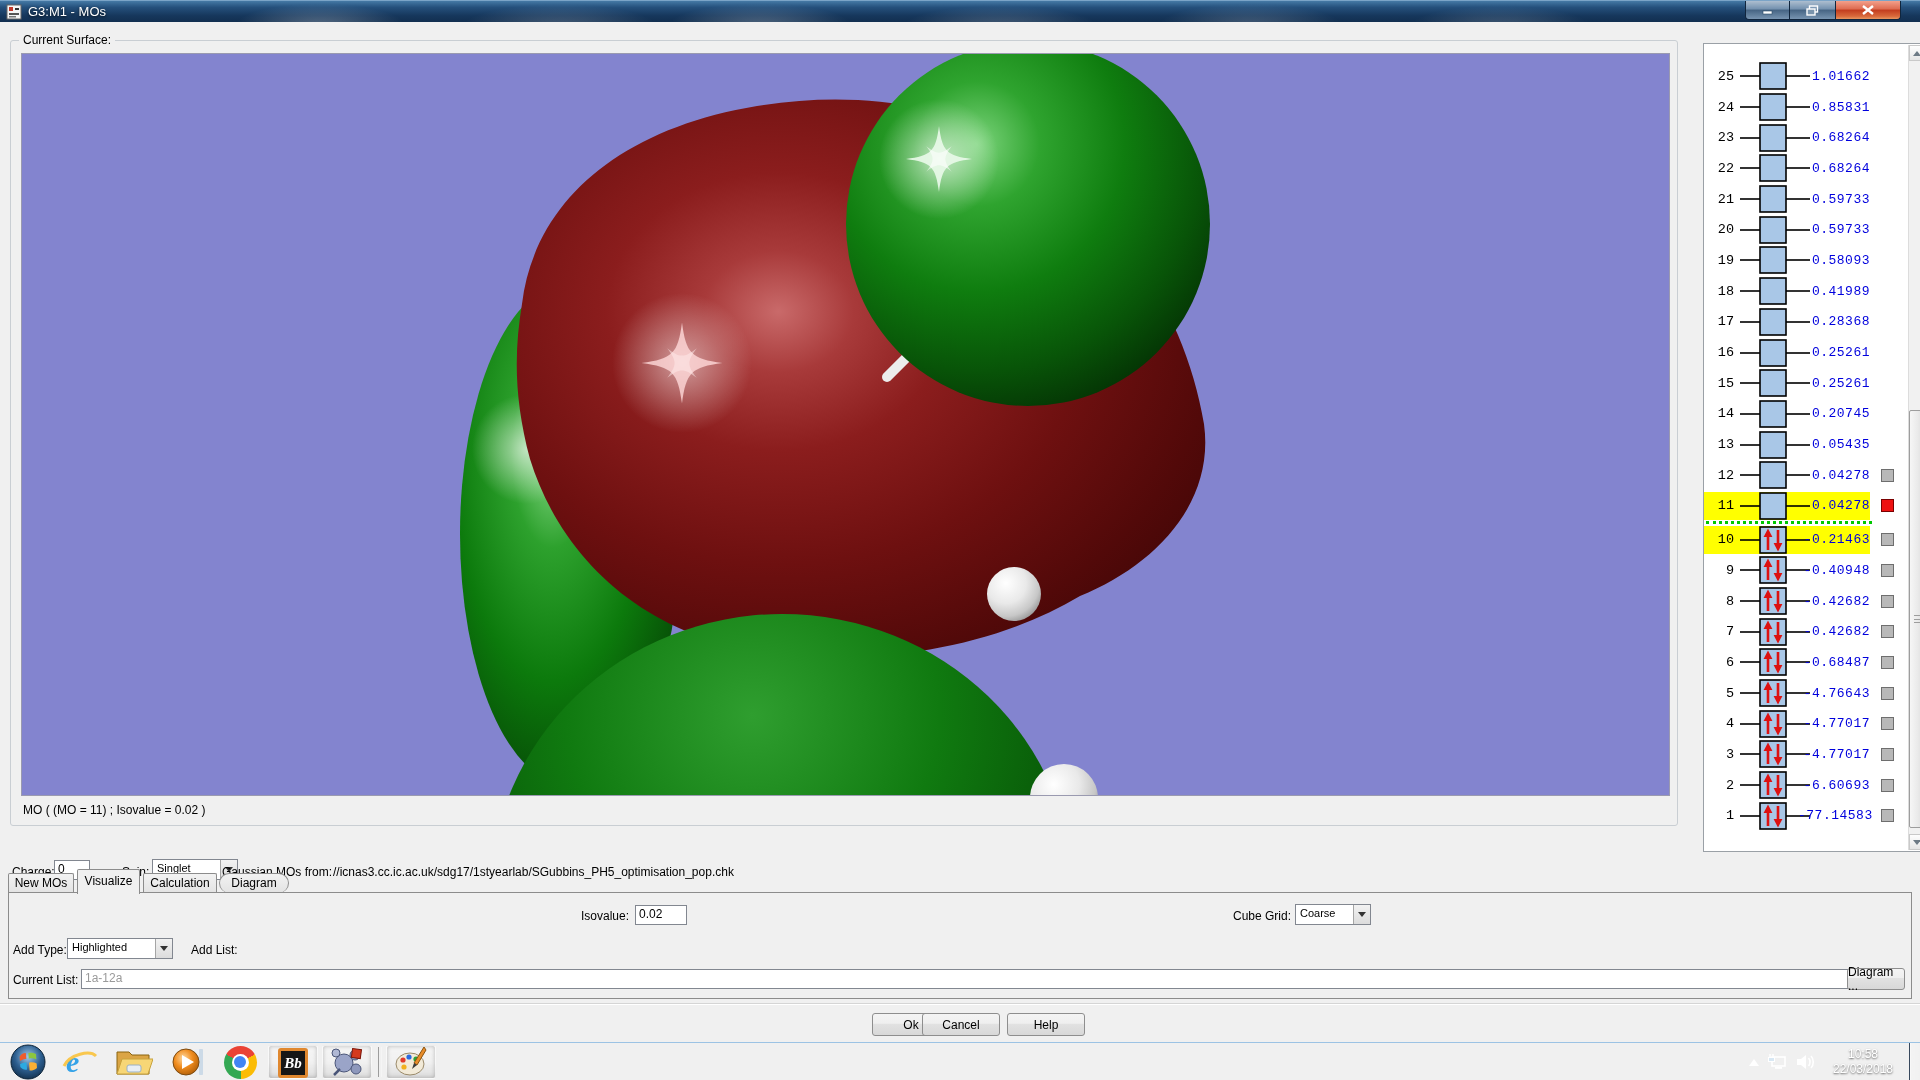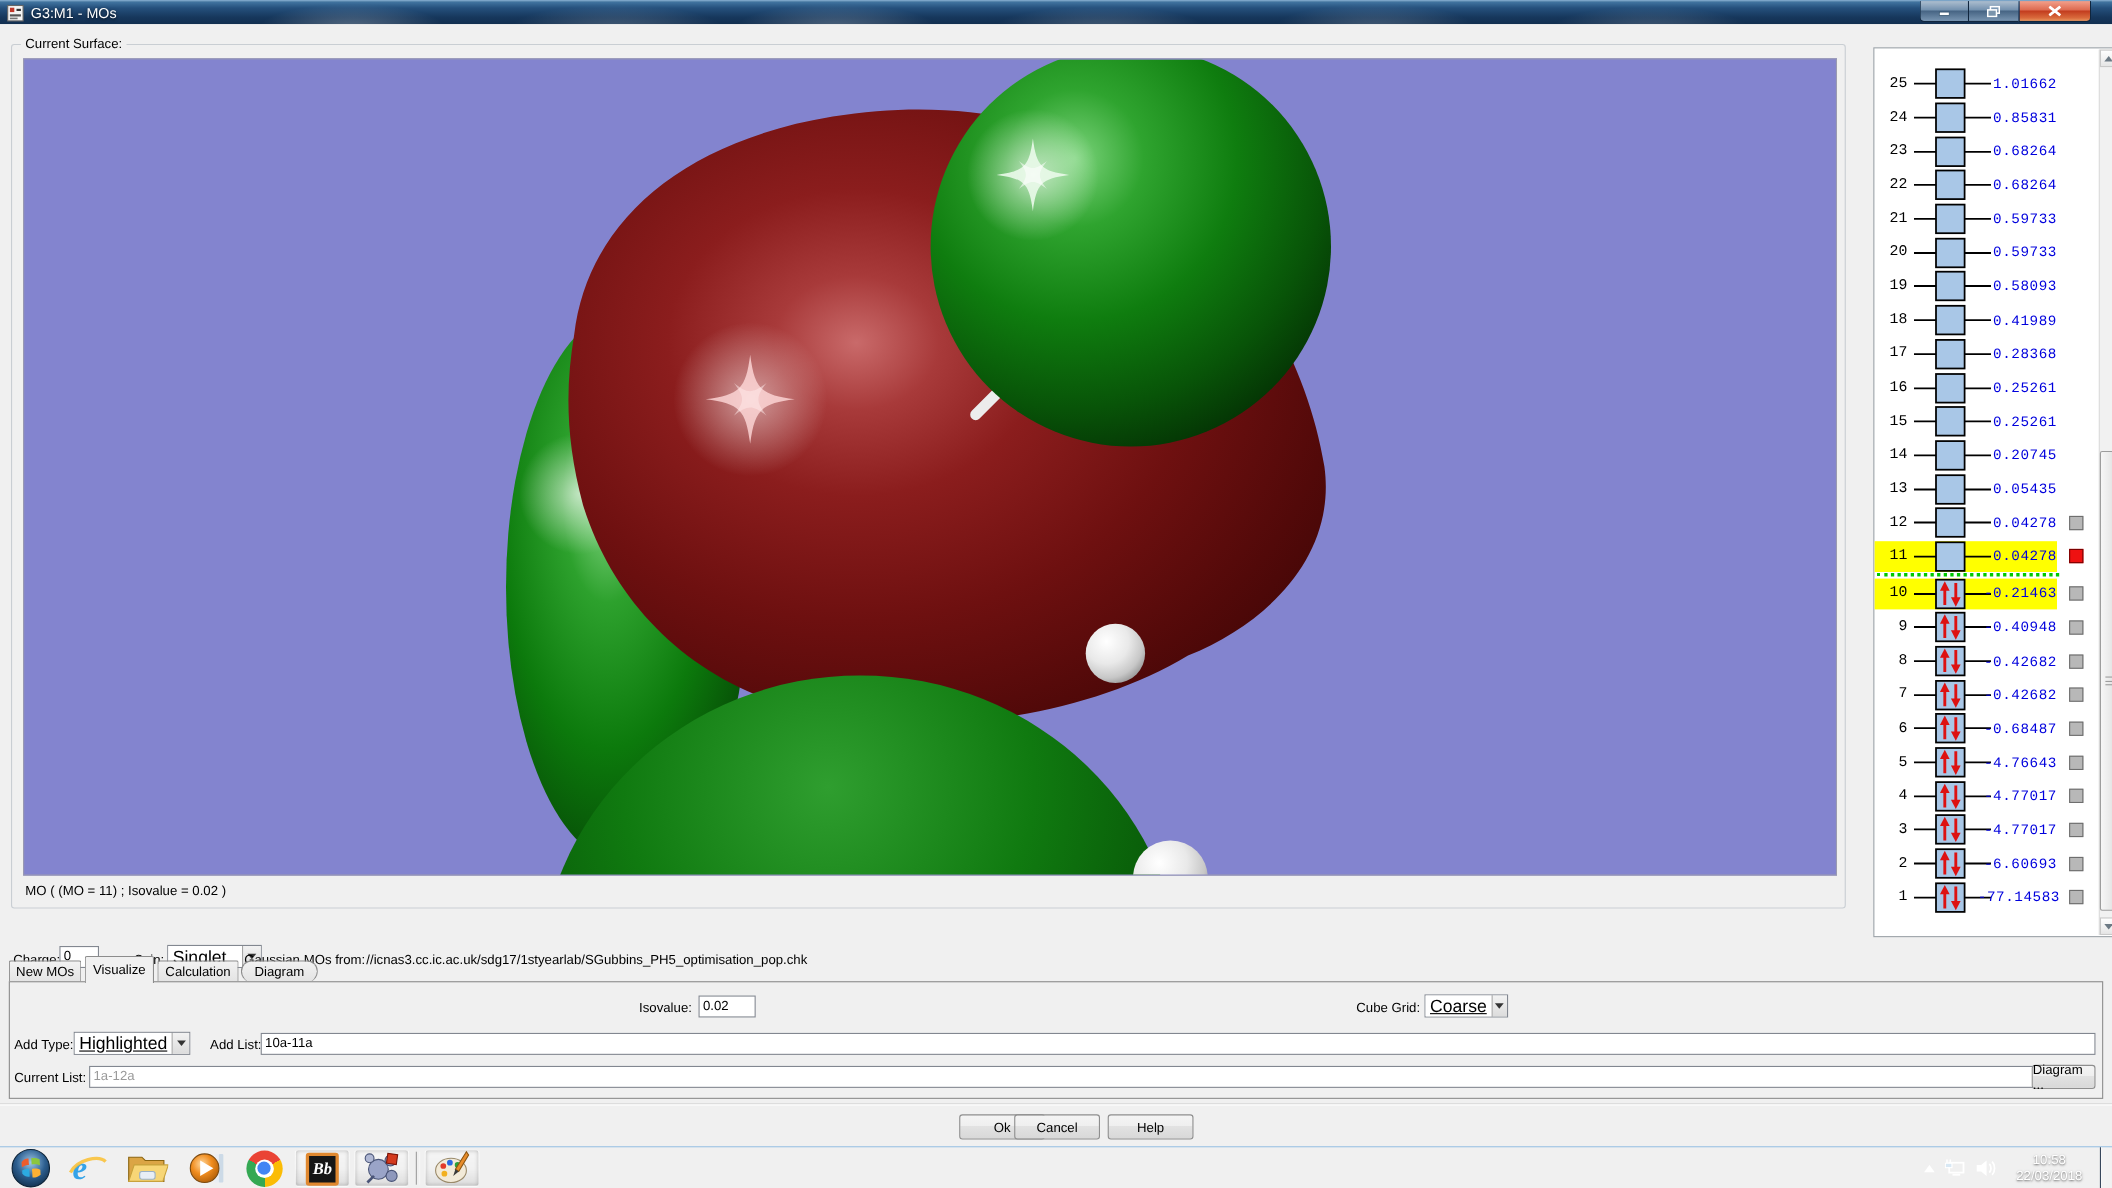--- a/index.html
+++ b/index.html
@@ -75,21 +75,21 @@
   .sb-grip { position:absolute; left:4px; top:50%; width:7px; height:8px; margin-top:-4px;
     border-top:1px solid #9d9d9d; border-bottom:1px solid #9d9d9d; }
   .sb-grip:before { content:""; position:absolute; left:0; top:3px; width:7px; border-top:1px solid #9d9d9d; }
 
   
   .label { font-size:12px; color:#000; }
   .charge-row { position:absolute; left:0; top:836px; width:1920px; height:24px; }
   .txt-input { background:#fff; border:1px solid #828790; font-size:12px; padding:1px 3px;
     font-family:"Liberation Sans", sans-serif; color:#000; }
   .combo { display:inline-flex; border:1px solid #828790; background:#fff; height:21px; }
-  .combo-field { padding:2px 4px; font-size:16px; background:#fff; flex:1 1 auto; white-space:nowrap;text-decoration:underline; }
+  .combo-field { padding:2px 4px; font-size:11px; background:#fff; flex:1 1 auto; white-space:nowrap; }
   .combo-btn { width:17px; background:linear-gradient(180deg,#f2f2f2,#dcdcdc); border-left:1px solid #a5a5a5;
     display:flex; align-items:center; justify-content:center; }
   .combo-arrow { width:0; height:0; border-left:4px solid transparent; border-right:4px solid transparent;
     border-top:5px solid #333; }
 
   
   .tab { position:absolute; font-size:12px; text-align:center; border:1px solid #8c8c8c;
     border-bottom:none; border-radius:2px 2px 0 0;
     background:linear-gradient(180deg,#f2f2f2,#e3e3e3); color:#000; z-index:1; }
   .tab.inactive { top:851px; height:20px; line-height:19px; }
@@ -610,21 +610,20 @@
       </span>
 
       <span class="label" style="position:absolute;left:4px;top:50px;">Add Type:</span>
       <span class="combo" style="position:absolute;left:58px;top:45px;width:106px;">
         <span class="combo-field">Highlighted</span>
         <span class="combo-btn">
             <span class="combo-arrow"></span>
           </span>
       </span>
       <span class="label" style="position:absolute;left:182px;top:50px;">Add List:</span>
-      <span class="txt-input" style="position:absolute;left:228px;top:46px;right:6px;height:20px;">10a-11a</span>
 
       <span class="label" style="position:absolute;left:4px;top:80px;">Current List:</span>
       <span class="txt-input" style="position:absolute;left:72px;top:76px;width:1770px;height:20px;color:#9a9a9a;">1a-12a</span>
       <div class="update-btn" style="position:absolute;right:6px;top:75px;width:58px;height:22px;">Diagram ...</div>
     </div>
 
     <div class="bottom-sep"></div>
 
     <div class="dlg-btn" style="left:872px;">Ok</div>
     <div class="dlg-btn" style="left:922px;">Cancel</div>

